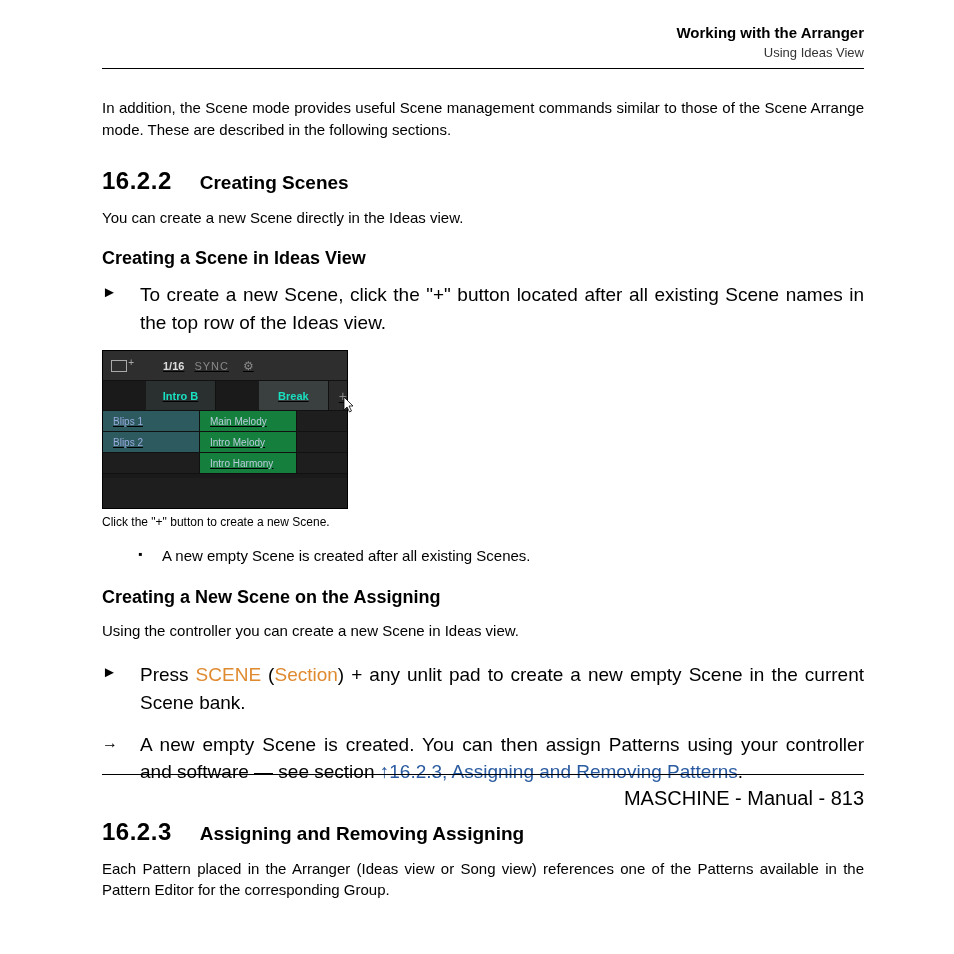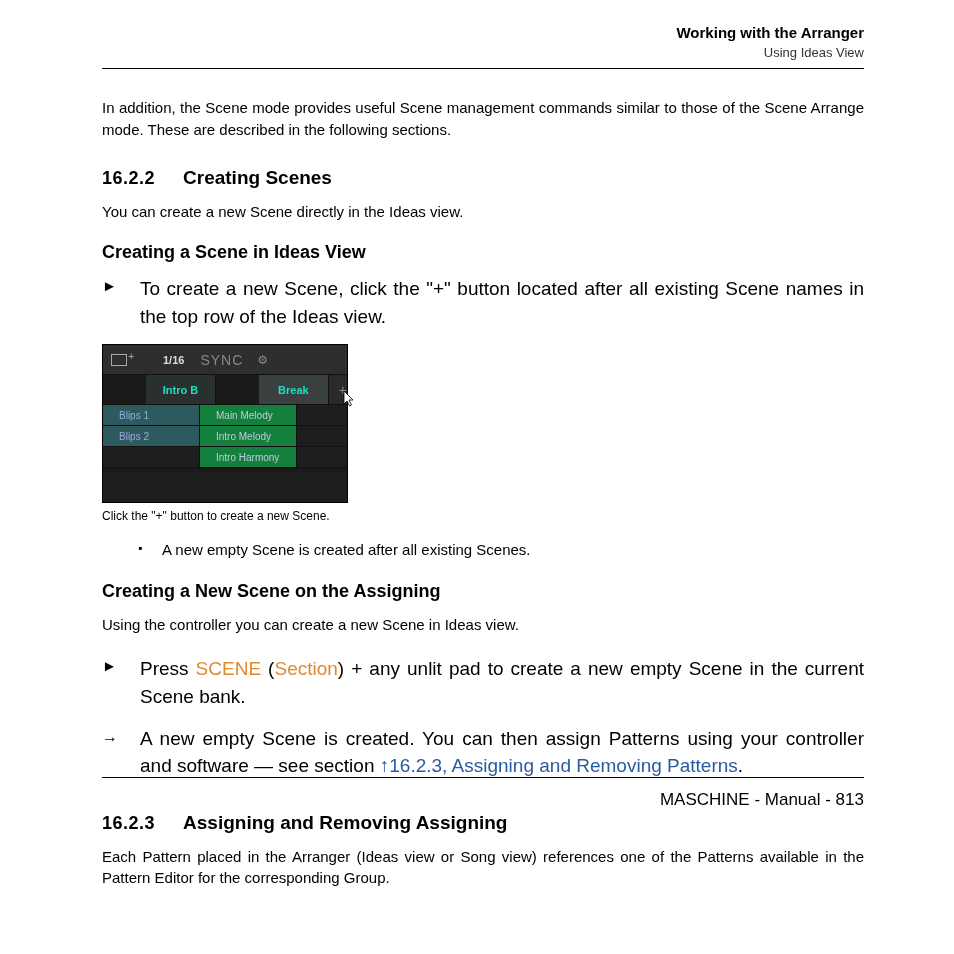--- a/index.html
+++ b/index.html
@@ -4,55 +4,55 @@
 <style>
   * { box-sizing: border-box; margin: 0; padding: 0; }
   html, body { width: 954px; height: 954px; background: #fff; font-family: Arial, Helvetica, sans-serif; color: #000; }
   .page { width: 954px; height: 850px; position: relative; padding: 24px 90px 0 102px; }
   .header { text-align: right; margin-bottom: 8px; }
   .header .h1 { font-weight: 700; font-size: 15px; }
   .header .h2 { font-size: 13px; color: #333; margin-top: 4px; }
   .rule { border: none; border-top: 1px solid #000; margin: 8px 0 28px 0; }
   .para { font-size: 15px; line-height: 1.45; margin-bottom: 26px; text-align: justify; }
   .sec-row { display: flex; gap: 28px; align-items: baseline; margin-bottom: 12px; }
-  .sec-num { font-family: "Arial Narrow", Arial, sans-serif; font-weight: 700; font-size: 18px; letter-spacing: .5px; }
+  .sec-num { font-family: "Arial Narrow", Arial, sans-serif; font-weight: 700; font-size: 24px; letter-spacing: .5px; }
   .sec-title { font-family: "Arial Narrow", Arial, sans-serif; font-weight: 700; font-size: 19px; }
   .body-text { font-size: 15px; line-height: 1.45; margin-bottom: 20px; }
   .sub-title { font-family: "Arial Narrow", Arial, sans-serif; font-weight: 700; font-size: 18px; margin-bottom: 12px; }
   .step { display: flex; gap: 18px; margin-bottom: 14px; }
   .step .mark { width: 20px; flex: 0 0 20px; font-size: 15px; line-height: 1.45; }
   .step .txt { flex: 1; font-size: 19px; line-height: 1.45; text-align: justify; }
   .arrow .mark { font-size: 16px; }
   .bullet-row { display: flex; gap: 12px; margin: 14px 0 20px 36px; }
   .bullet-row .mk { width: 12px; font-size: 12px; line-height: 1.6; }
   .bullet-row .txt { font-size: 15px; line-height: 1.45; }
   .caption { font-size: 12px; line-height: 1.3; margin: 6px 0 6px 0; color: #000; }
   .orange { color: #e08a30; }
   .link { color: #2a5ba0; }
   .footer { position: absolute; left: 102px; right: 90px; bottom: 40px; }
   .footer hr { border: none; border-top: 1px solid #000; margin-bottom: 12px; }
-  .footer .ftxt { text-align: right; font-size: 17px; }
+  .footer .ftxt { text-align: right; font-size: 20px; }
 
   
-  .fig { width: 246px; height: 159px; background: #1a1a1a; border: 1px solid #000; margin: 0 0 4px 0; position: relative; font-family: Arial, sans-serif; }
+  .fig { width: 246px; height: 159px; background: #1a1a1a; border: 1px solid #000; margin: 0 0 4px 0; position: relative; font-family: Arial, sans-serif; text-decoration: underline; }
   .fig-top { height: 30px; background: #2e2e2e; display: flex; align-items: center; gap: 10px; padding: 0 8px; border-bottom: 1px solid #111; }
   .fig-top .box-icon { width: 16px; height: 12px; border: 1.5px solid #aaa; position: relative; }
   .fig-top .box-icon::after { content: "+"; position: absolute; right: -8px; top: -4px; color: #aaa; font-size: 10px; }
   .fig-top .qn { color: #ddd; font-size: 11px; font-weight: 700; margin-left: 26px; }
-  .fig-top .sync { color: #888; font-size: 14px; letter-spacing: 1px; margin-left: 6px; }
+  .fig-top .sync { color: #888; font-size: 11px; letter-spacing: 1px; margin-left: 0; }
   .fig-top .gear { color: #888; font-size: 12px; margin-left: 4px; }
   .scene-row { height: 30px; display: flex; border-bottom: 1px solid #111; }
   .scene-cell { width: 97px; display: flex; align-items: center; justify-content: center; font-size: 11px; font-weight: 700; border-right: 1px solid #111; margin-left: 43px; }
   .scene-a { background: #2a2f30; color: #19e0c0; }
   .scene-b { background: #3a3f40; color: #19e0c0; }
   .scene-add { flex: 1; background: #2a2a2a; color: #888; display: flex; align-items: center; justify-content: flex-start; padding-left: 10px; font-size: 14px; position: relative; }
   .cursor { position: absolute; left: 14px; top: 16px; }
   .cursor svg { width: 14px; height: 16px; }
   .pat-row { height: 21px; display: flex; border-bottom: 1px solid #111; }
-  .pat-cell { width: 97px; display: flex; align-items: center; padding-left: 16px; font-size: 10px; border-right: 1px solid #111; }
+  .pat-cell { width: 97px; display: flex; align-items: center; padding-left: 10px; font-size: 10px; border-right: 1px solid #111; }
   .pat-blips { background: #2c5a5f; color: #9ad; }
   .pat-mel { background: #15803d; color: #bcd; }
   .pat-empty { background: #1e1e1e; }
   .pat-rest { flex: 1; background: #1e1e1e; }
   .fig-bottom { position: absolute; bottom: 0; left: 0; right: 0; height: 30px; background: #1e1e1e; }
 </style>
 </head>
 <body>
 
 <div class="page">

